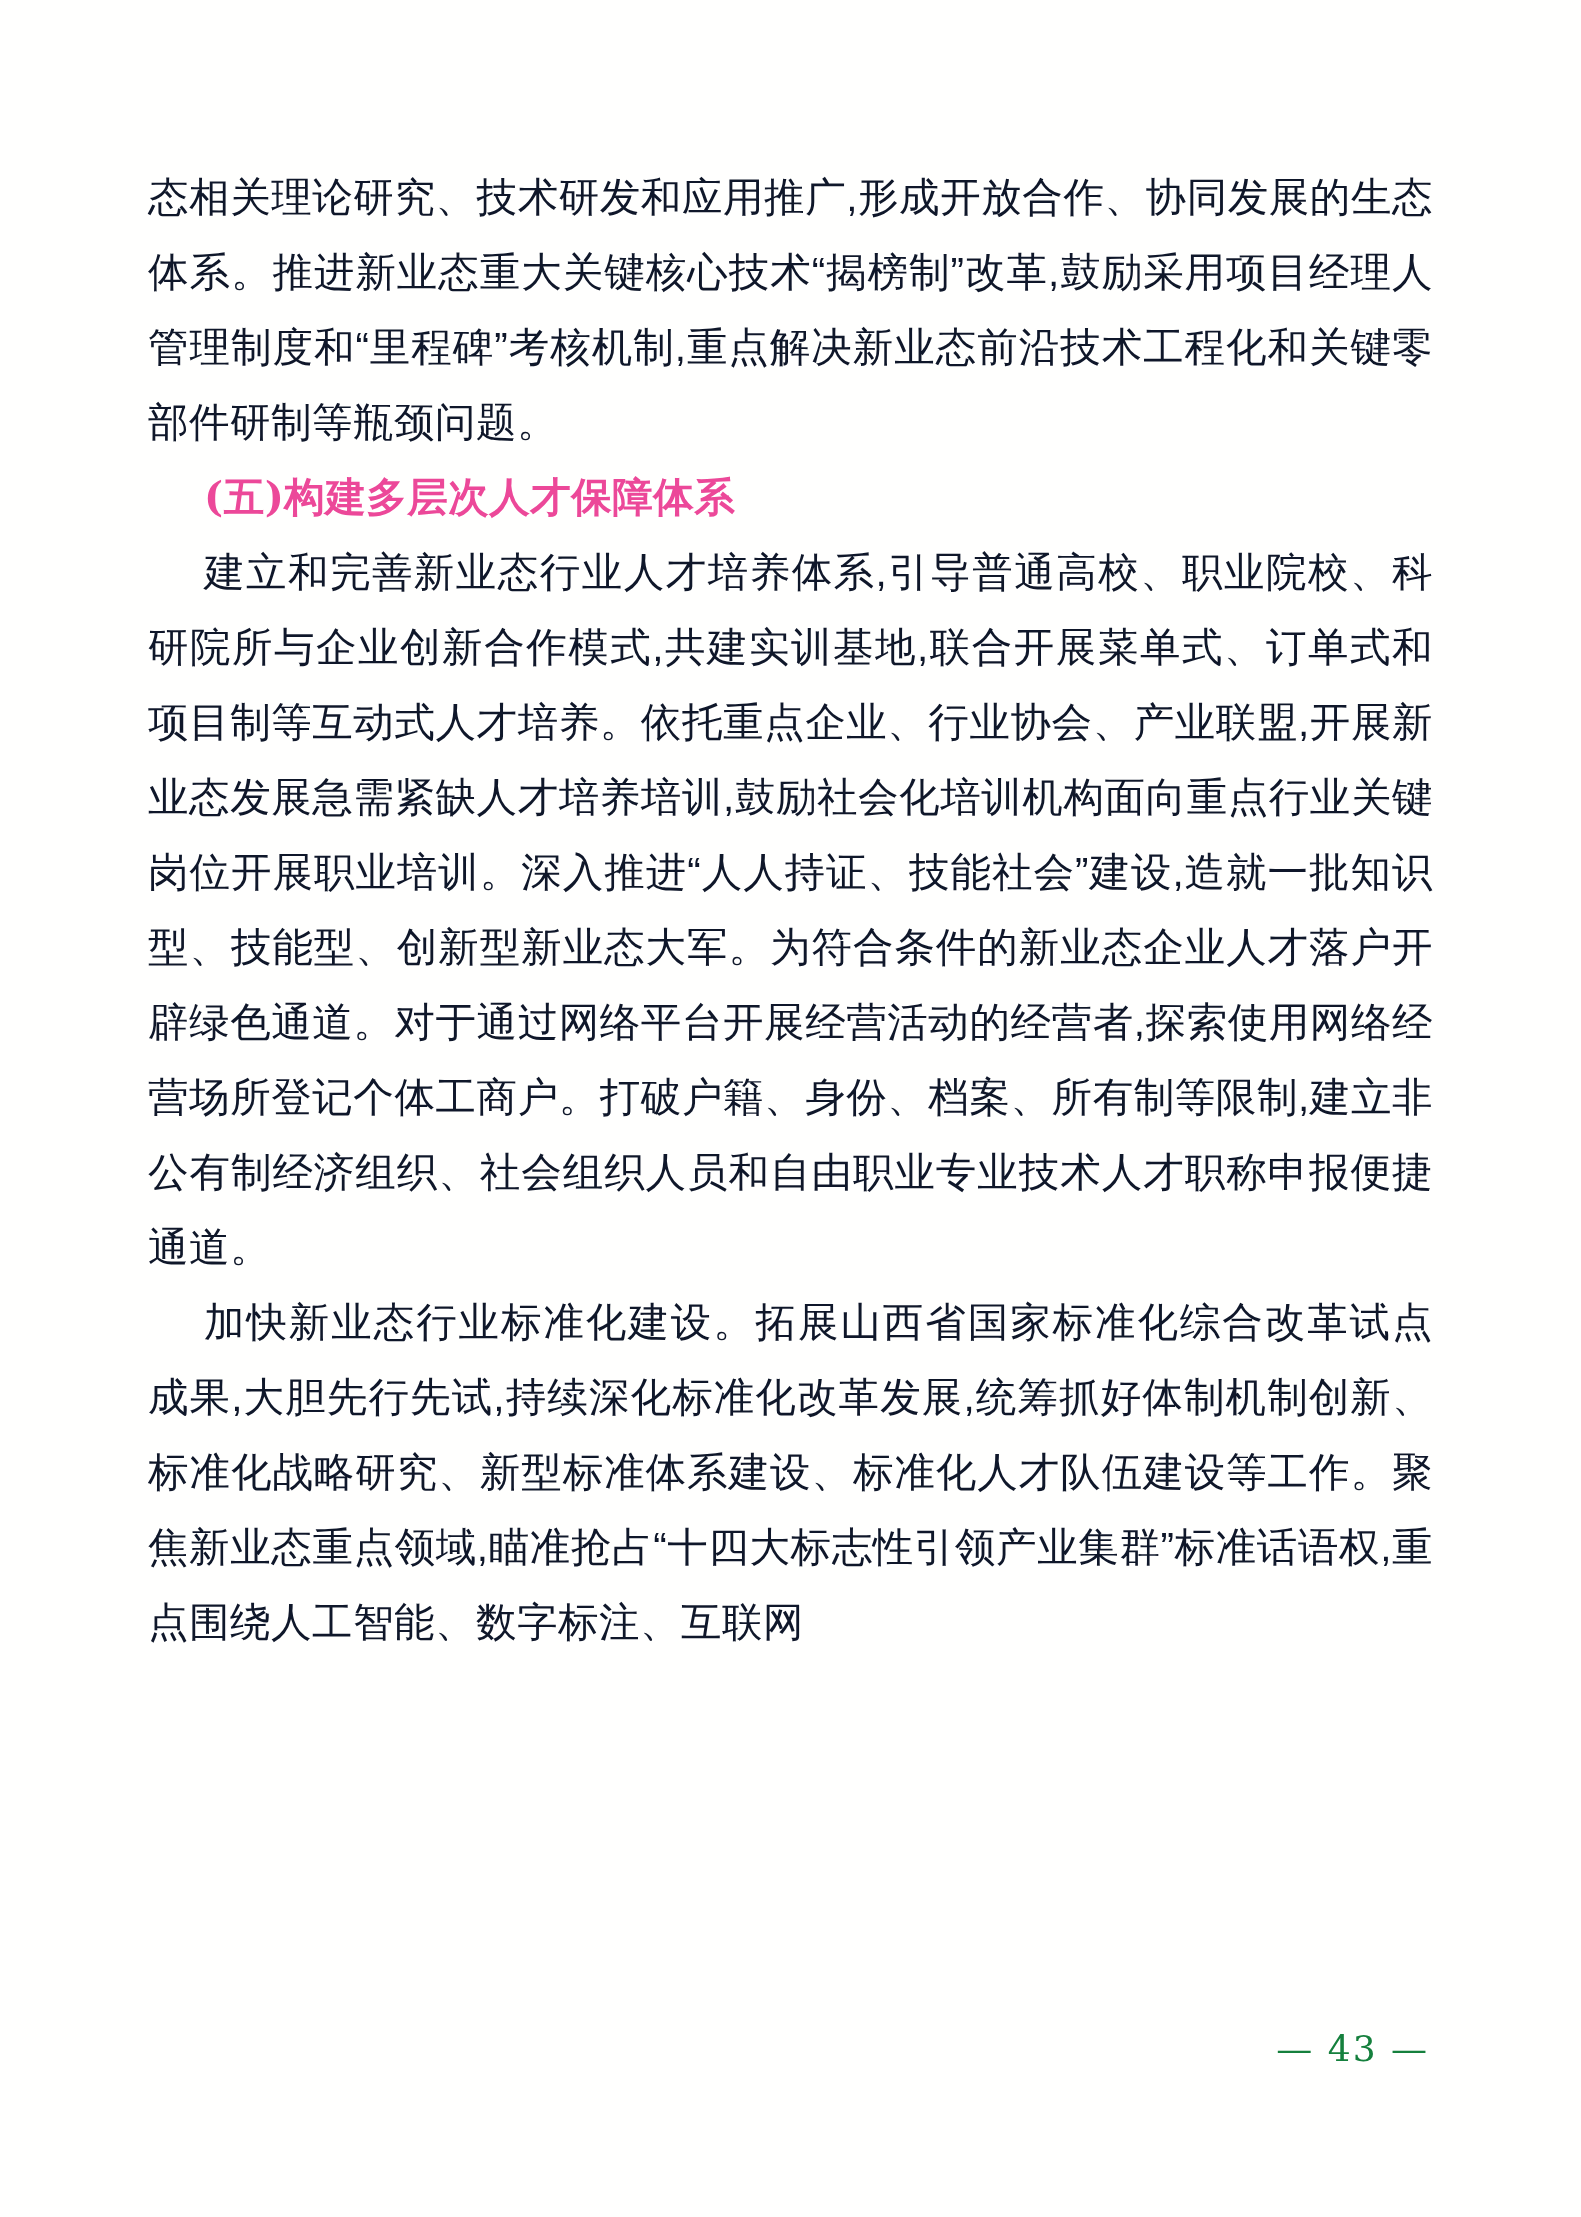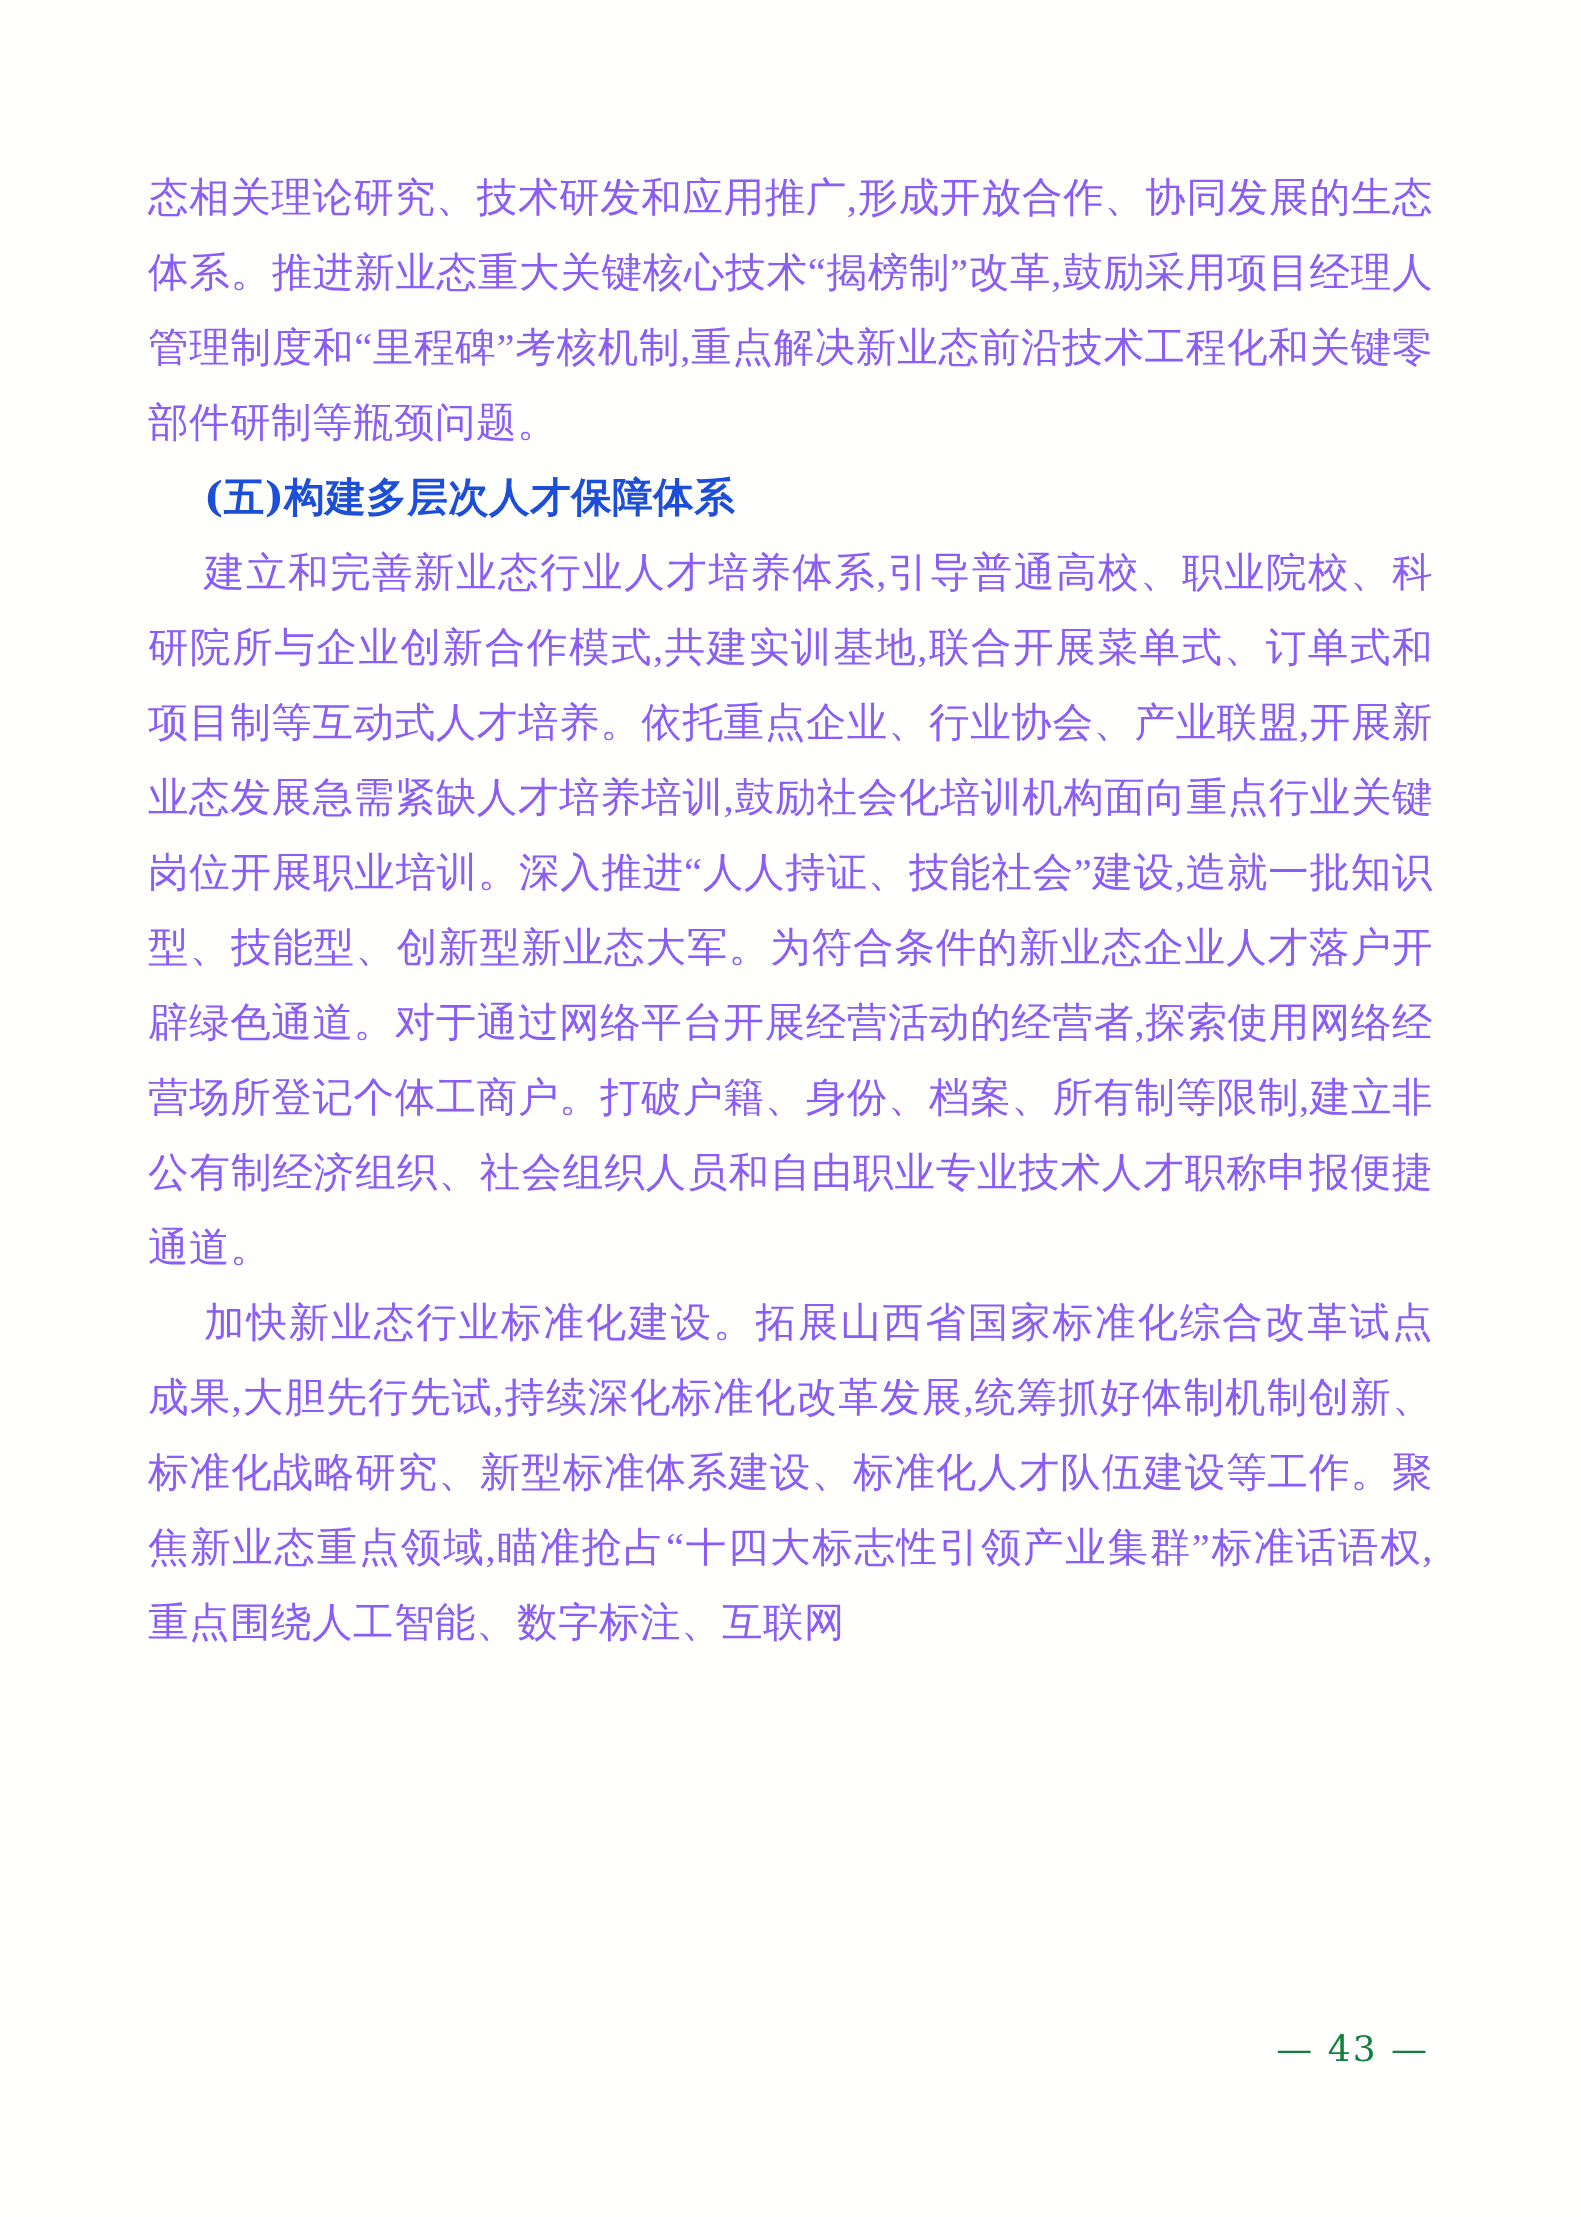--- a/index.html
+++ b/index.html
@@ -29,36 +29,36 @@
     top: 160px;
     width: 1285px;
   }
   p.body-text {
     margin: 0;
     font-size: 40.5px;
     line-height: 75px;
     letter-spacing: 0.5px;
     text-align: justify;
     text-justify: inter-ideograph;
-    font-family: Liberation Serif, serif;
-    color: #8b5cf6;
+    font-family: Liberation Sans, sans-serif;
+    color: #0f172a;
     font-weight: 400;
   }
   p.body-text.indent {
     text-indent: 56px;
   }
   h2.section-heading {
     margin: 0;
     font-size: 40.5px;
     line-height: 75px;
     letter-spacing: 0.5px;
     font-weight: 700;
     text-indent: 56px;
     font-family: "DejaVu Serif", serif;
-    color: #1d4ed8;
+    color: #ec4899;
   }
   .gap-before {
     margin-top: 0px;
   }
   .footer {
     position: absolute;
     right: 152px;
     bottom: 148px;
     font-size: 36px;
     font-family: "DejaVu Serif", serif;

